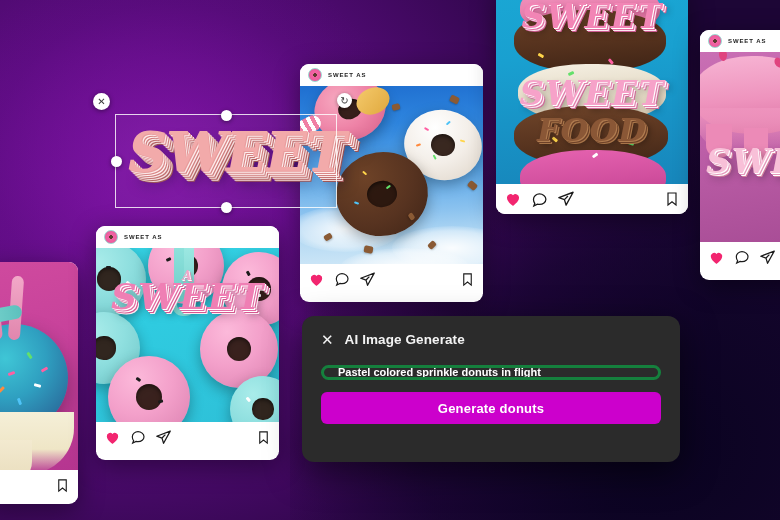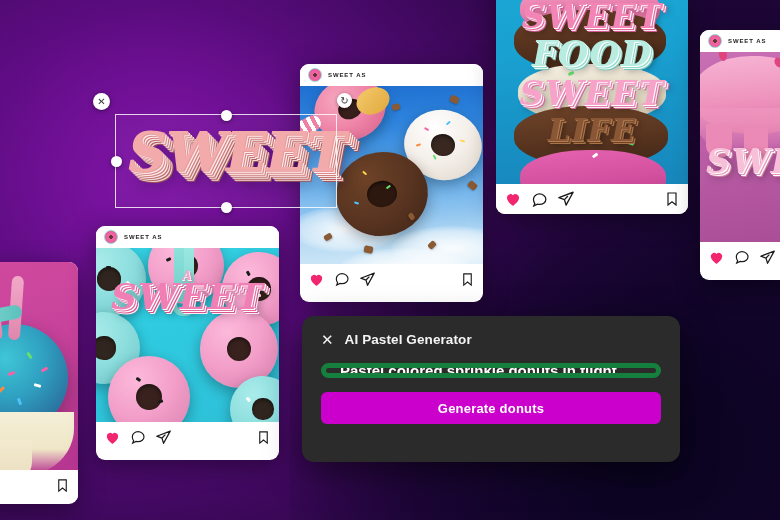--- a/index.html
+++ b/index.html
@@ -150,22 +150,22 @@
     position:absolute; left:302px; top:316px; width:378px; height:146px;
     background:#2b2b2b; border-radius:12px;
     box-shadow:0 10px 34px rgba(0,0,0,.52);
     padding:16px 19px;
   }
   .ai-head { display:flex; align-items:center; gap:11px; margin-bottom:15px; }
   .ai-close { color:#f2f2f2; font-size:15px; line-height:1; cursor:pointer; }
   .ai-title { color:#f4f4f4; font-size:13.5px; font-weight:bold; letter-spacing:.1px; }
   .ai-input {
     width:100%; height:15px; border-radius:17px;
-    border:5px solid #15803d; background:transparent;
-    color:#fff; font-size:15px; font-weight:bold;
+    border:3px solid #15803d; background:transparent;
+    color:#fff; font-size:11px; font-weight:bold;
     padding:0 14px; outline:none;
     font-family:"Liberation Sans", sans-serif;
   }
   .ai-input::placeholder { color:#9a9a9a; font-weight:normal; }
   .ai-btn {
     width:100%; height:32px; margin-top:12px;
     border:none; border-radius:6px; cursor:pointer;
     background:#cc00cc; color:#fff;
     font-size:13px; font-weight:bold; letter-spacing:.2px;
     font-family:"Liberation Sans", sans-serif;
@@ -355,28 +355,25 @@
     <div class="sprk" style="left:72px;  top:84px;  width:6px; height:2.6px; background:#63e06a; transform:rotate(-25deg);"></div>
     <div class="sprk" style="left:112px; top:72px;  width:6px; height:2.6px; background:#ff5fa2; transform:rotate(50deg);"></div>
     <div class="sprk" style="left:140px; top:96px;  width:6px; height:2.6px; background:#4fc3f7; transform:rotate(-10deg);"></div>
     <div class="sprk" style="left:56px;  top:150px; width:6px; height:2.6px; background:#ffd54a; transform:rotate(40deg);"></div>
     <div class="sprk" style="left:96px;  top:166px; width:6px; height:2.6px; background:#fff; transform:rotate(-35deg);"></div>
     <div class="sprk" style="left:132px; top:154px; width:6px; height:2.6px; background:#63e06a; transform:rotate(18deg);"></div>
 
     <div class="artword" style="top:12px; font-size:33px; color:#f285b5; text-shadow:1px 1px 0 #fff,2px 2px 0 #df6ba0,3px 3px 0 #fde6f0,4px 4px 0 #cc5b90,5px 5px 7px rgba(0,0,0,.38);">
       <span>SWEET</span>
     </div>
-    <div class="artword" style="top:48px; font-size:35px; color:#b8ece0; text-shadow:1px 1px 0 #fff,2px 2px 0 #95d9cb,3px 3px 0 #e8fbf6,4px 4px 0 #79c3b5,5px 5px 7px rgba(0,0,0,.38);">
-      <span>FOOD</span>
-    </div>
     <div class="artword" style="top:88px; font-size:34px; color:#f6a2c9; text-shadow:1px 1px 0 #fff,2px 2px 0 #e17fac,3px 3px 0 #fdeaf3,4px 4px 0 #cd6d99,5px 5px 7px rgba(0,0,0,.38);">
       <span>SWEET</span>
     </div>
     <div class="artword" style="top:126px; font-size:32px; color:#8a5736; text-shadow:1px 1px 0 #b07c50,2px 2px 0 #6d4027,3px 3px 0 #a87549,4px 4px 6px rgba(0,0,0,.4);">
-      <span>LIFE</span>
+      <span>FOOD</span>
     </div>
   </div>
   <div class="card-actions">
     <div class="acts-left">
       <svg class="ic" width="18" height="18" viewBox="0 0 24 24" fill="#f2256f">
         <path d="M12 21s-8-5.2-8-10.4A4.6 4.6 0 0 1 12 7a4.6 4.6 0 0 1 8 3.6C20 15.8 12 21 12 21z"></path>
       </svg>
       <svg class="ic" width="17" height="17" viewBox="0 0 24 24" fill="none" stroke="#1b1b1b" stroke-width="1.8">
         <path d="M21 11.5c0 4.1-4 7.5-9 7.5-1 0-2-.15-2.9-.4L4 21l1.4-3.6C4.2 16.1 3.5 13.9 3.5 11.5 3.5 7.4 7.5 4 12 4s9 3.4 9 7.5z"></path>
       </svg>
@@ -446,17 +443,17 @@
   <span>✕</span>
 </div>
 
 <div class="sel-rotate" style="left:337px; top:93px;">
   <span>↻</span>
 </div>
 
 <div class="ai-panel">
   <div class="ai-head">
     <div class="ai-close">✕</div>
-    <div class="ai-title">AI Pastel Generator</div>
+    <div class="ai-title">AI Image Generate</div>
   </div>
   <input class="ai-input" type="text" value="Pastel colored sprinkle donuts in flight" style="">
   <button class="ai-btn">Generate donuts</button>
 </div>
 
 </body></html>

